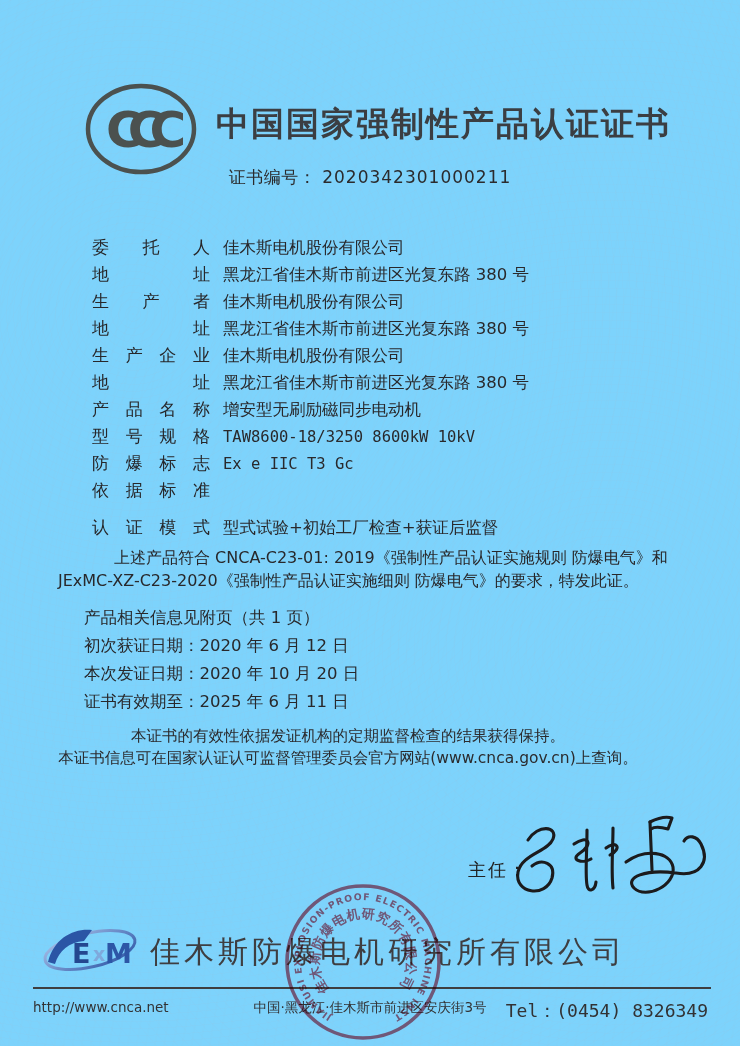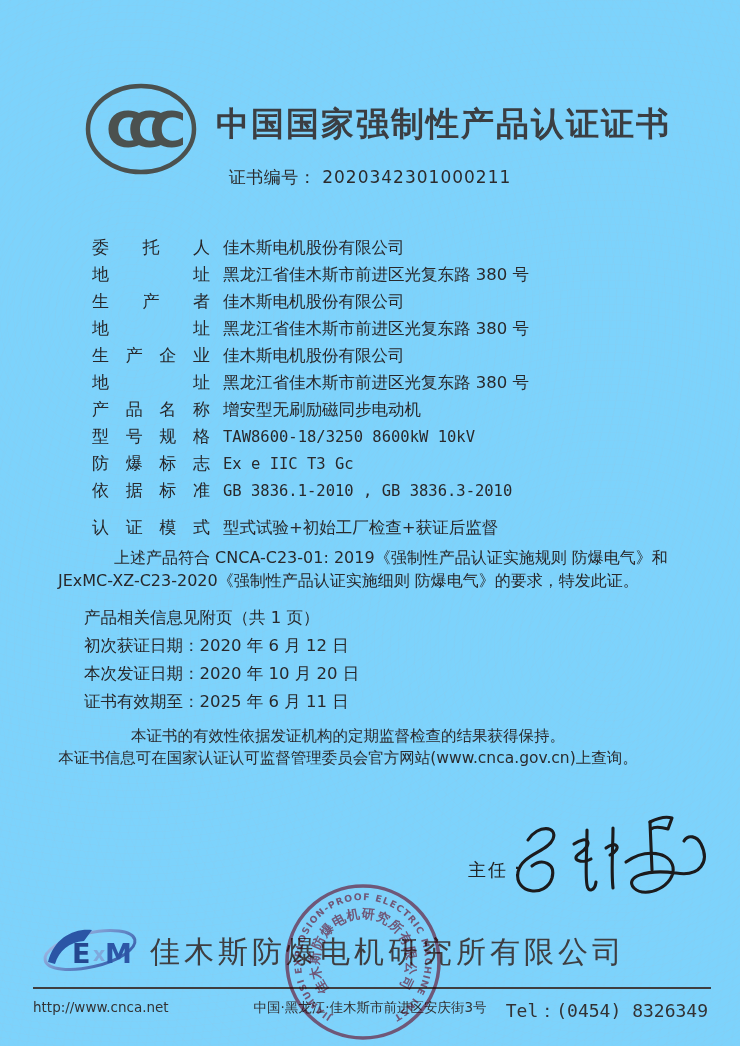--- a/index.html
+++ b/index.html
@@ -144,21 +144,20 @@
         </span>
       <span class="fvalue mono">Ex e IIC T3 Gc</span>
     </div>
     <div class="frow">
       <span class="flabel">
           <span>依</span>
           <span>据</span>
           <span>标</span>
           <span>准</span>
         </span>
-      <span class="fvalue mono">GB 3836.1-2010 , GB 3836.3-2010</span>
     </div>
     <div class="frow mode">
       <span class="flabel">
           <span>认</span>
           <span>证</span>
           <span>模</span>
           <span>式</span>
         </span>
       <span class="fvalue">型式试验+初始工厂检查+获证后监督</span>
     </div>

